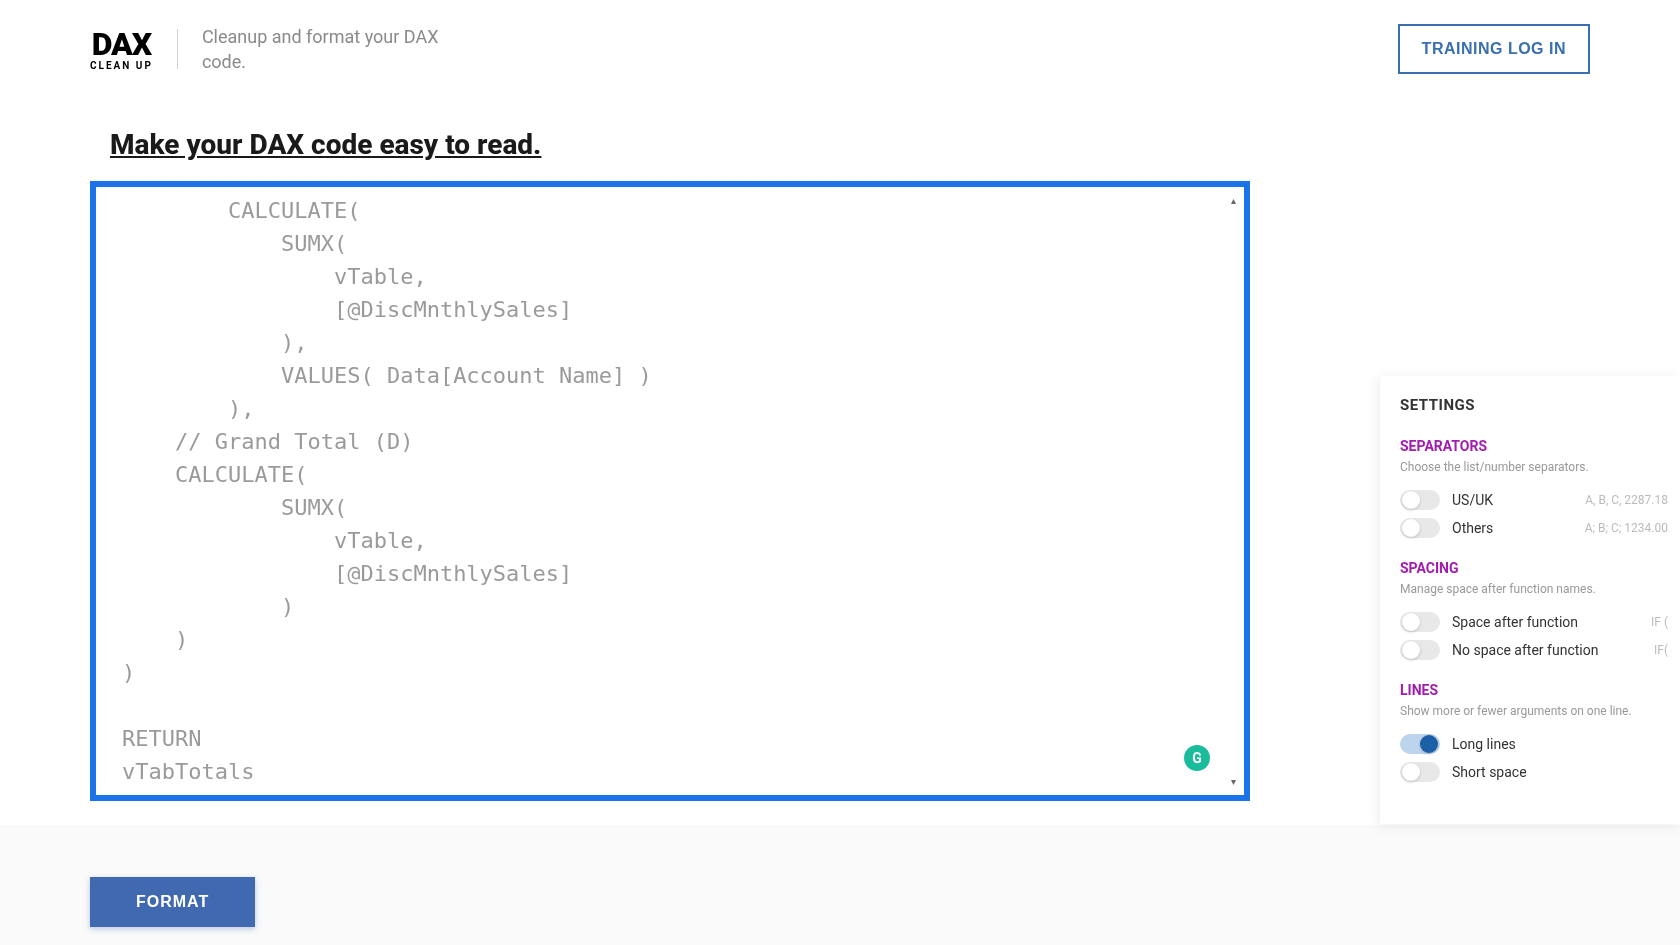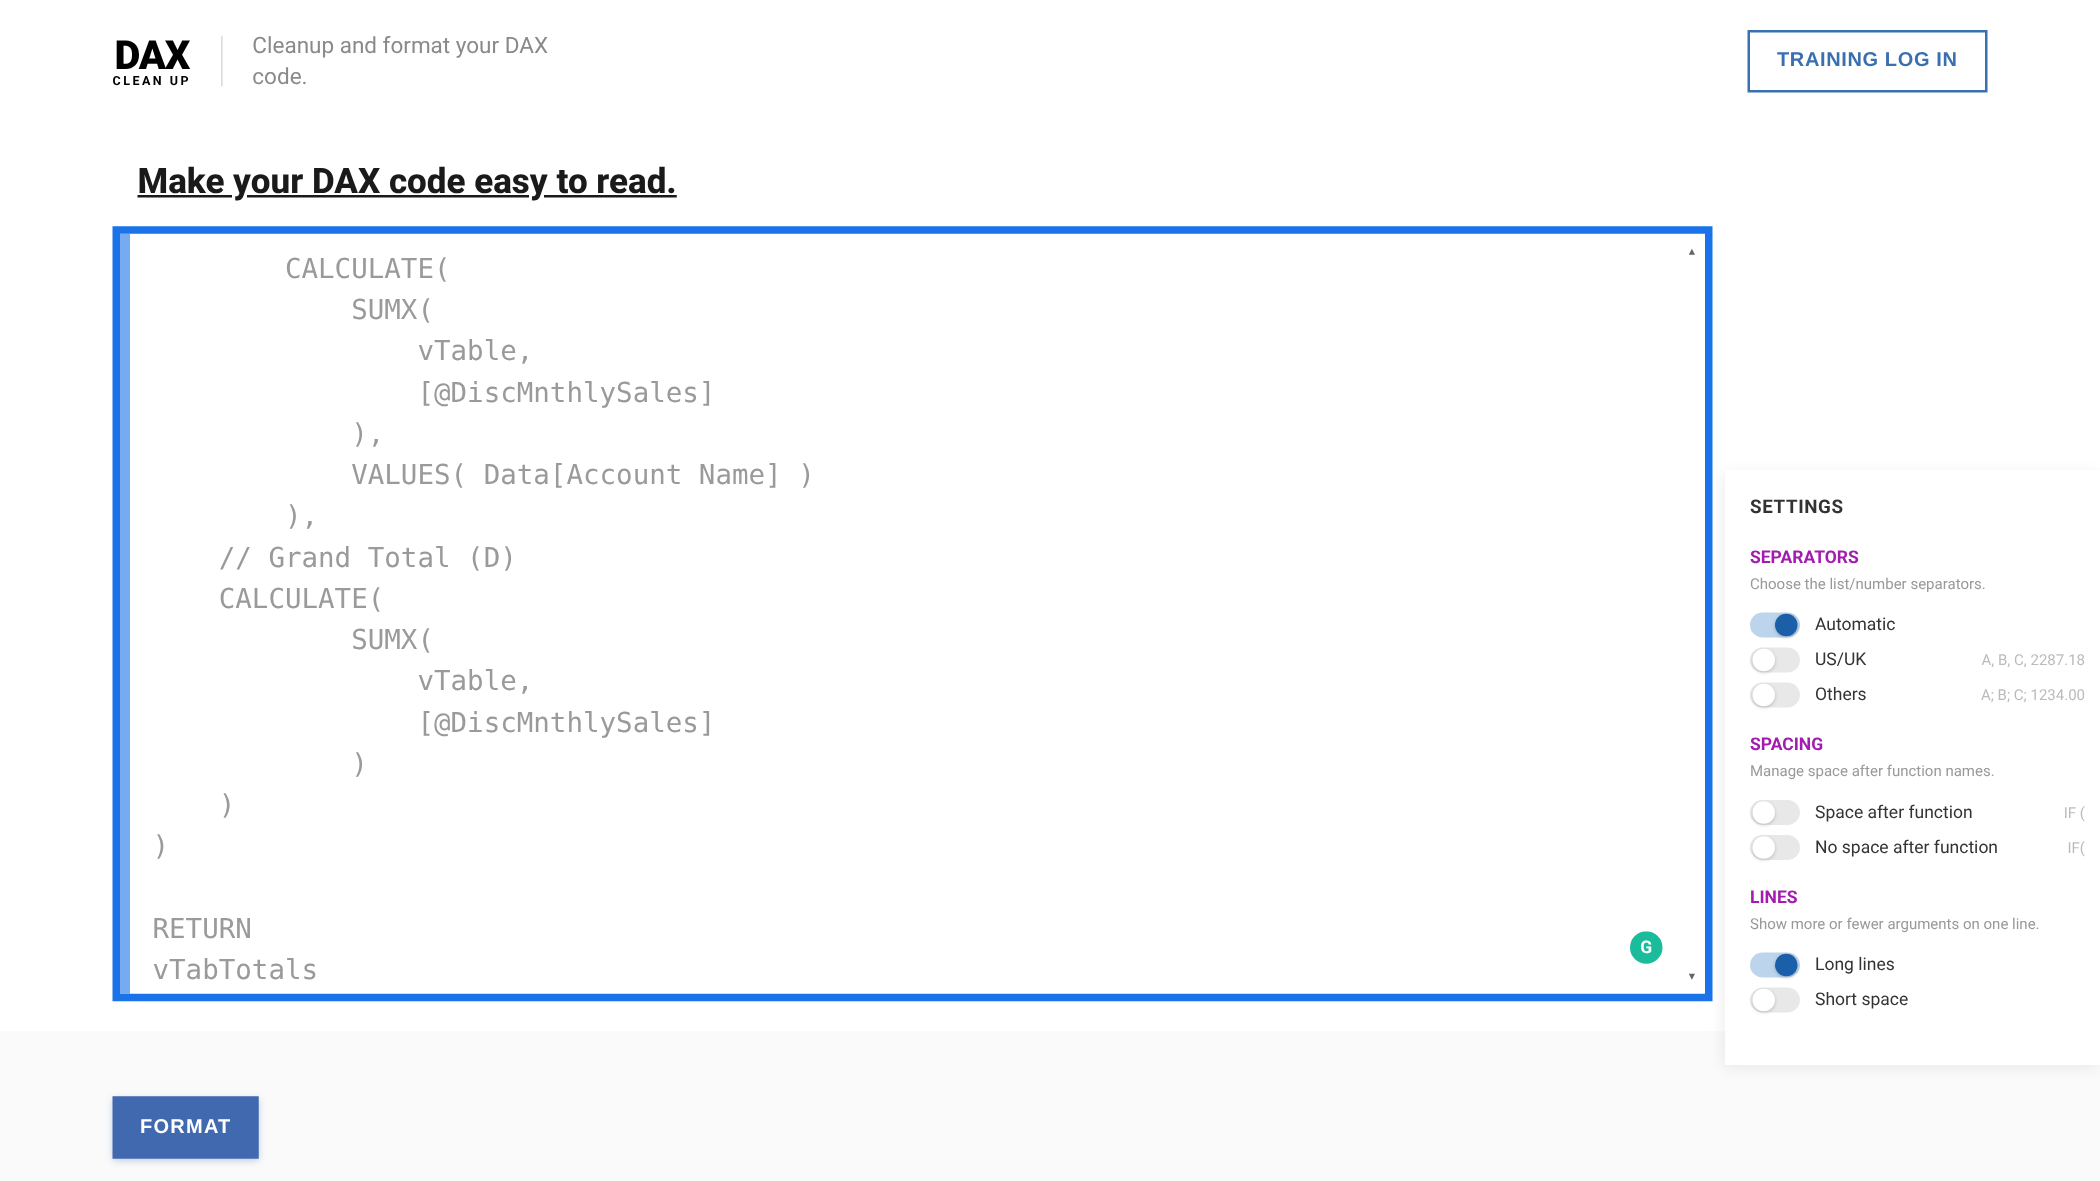--- a/index.html
+++ b/index.html
@@ -73,25 +73,26 @@
       padding: 30px 110px 20px;
       text-decoration: underline;
     }
     .main-area {
       display: flex;
       padding: 0 0 0 90px;
       position: relative;
     }
     .editor-wrapper {
       border: 6px solid #1a73e8;
-      width: 1280px;
+      width: 1160px;
       height: 620px;
       position: relative;
       background: #fff;
       display: flex;
+      align-items: center;
     }
     .editor-gutter {
       width: 8px;
       background: #1a73e8;
       opacity: 0.6;
     }
     .editor-content {
       flex: 1;
       padding: 12px 18px;
       font-family: "Consolas", "Monaco", monospace;
@@ -225,21 +226,21 @@
       position: absolute;
       bottom: 18px;
       left: 90px;
     }
     .format-btn {
       background: #4169b0;
       color: #fff;
       border: none;
       font-weight: 700;
       font-size: 16px;
-      padding: 16px 22px;
+      padding: 16px 46px;
       letter-spacing: 1px;
       cursor: pointer;
       box-shadow: 0 2px 6px rgba(65,105,176,0.35);
     }
     .footer-bg {
       position: absolute;
       bottom: 0;
       left: 0;
       right: 0;
       height: 120px;
@@ -298,29 +299,20 @@
   </div>
 
   <div class="right-panel">
     <div class="settings-title">SETTINGS</div>
 
     <div class="section">
       <div class="section-title">SEPARATORS</div>
       <div class="section-desc">Choose the list/number separators.</div>
       <div class="toggle-row">
         <div class="toggle-left">
-          <div class="toggle on">
-              <div class="knob"></div>
-            </div>
-          <span class="toggle-label">Automatic</span>
-        </div>
-        <span class="toggle-hint"></span>
-      </div>
-      <div class="toggle-row">
-        <div class="toggle-left">
           <div class="toggle">
               <div class="knob"></div>
             </div>
           <span class="toggle-label">US/UK</span>
         </div>
         <span class="toggle-hint">A, B, C, 2287.18</span>
       </div>
       <div class="toggle-row">
         <div class="toggle-left">
           <div class="toggle">

